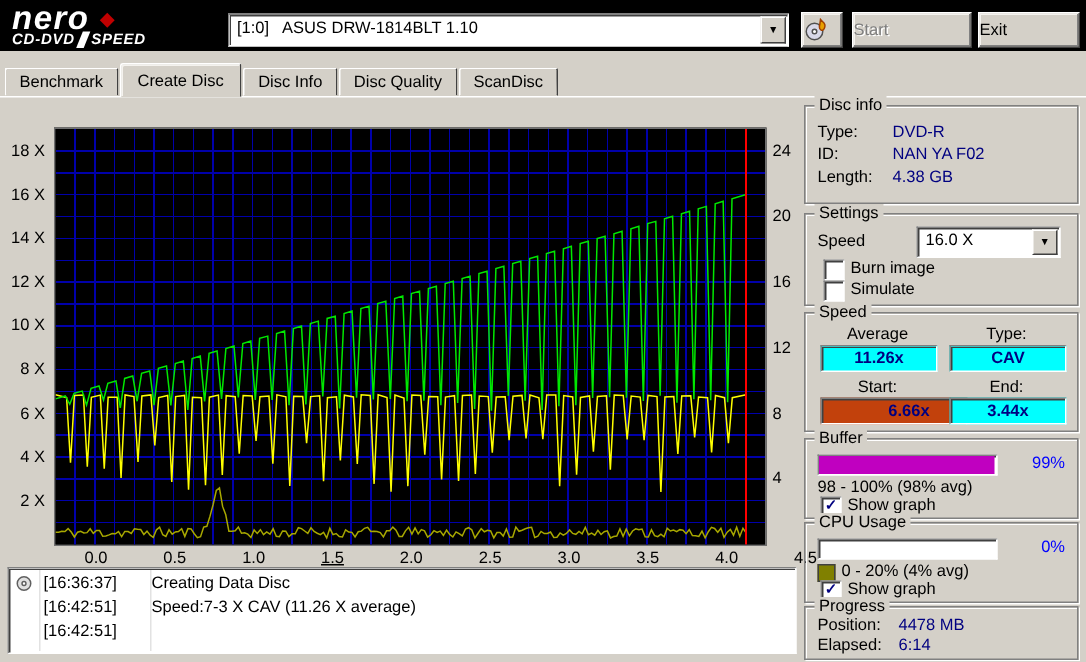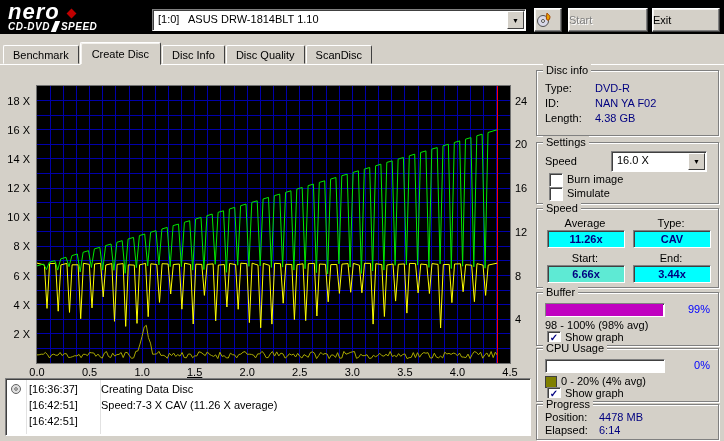--- a/index.html
+++ b/index.html
@@ -29,21 +29,21 @@
   .tab.active{height:21px;margin-bottom:-1px;padding:0 11px;z-index:6;border-bottom-color:#d4d0c8;
        box-shadow:inset 1px 1px 0 #f4f2ee;}
   .content-edge{position:absolute;left:0;top:64px;width:724px;height:1px;background:#fff;}
   
   .plot-frame{position:absolute;left:36px;top:85px;width:475px;height:279px;border:1px solid #707070;background:#000;box-sizing:border-box;}
   .axis-left{position:absolute;left:0;top:86px;width:33px;height:277px;}
   .ylab{position:absolute;right:3px;white-space:pre;}
   .axis-right{position:absolute;left:514px;top:86px;width:24px;height:277px;}
   .ylabr{position:absolute;left:1px;}
   .axis-x{position:absolute;left:37px;top:366px;width:473px;height:13px;}
-  .xlab{position:absolute;width:28px;text-align:center;}
+  .xlab{position:absolute;width:28px;text-align:center;margin-left:27px;}
   
   .group{position:absolute;left:536px;width:181px;border:1px solid #808080;
          box-shadow:1px 1px 0 #fff,inset 1px 1px 0 #fff;}
   .group-title{position:absolute;top:-7px;left:6px;background:#d4d0c8;padding:0 3px;line-height:13px;}
   .glabel{position:absolute;}
   .gvalue{position:absolute;color:#000080;white-space:pre;}
   .gcap{position:absolute;text-align:center;}
   .val-box{position:absolute;height:16px;border:1px solid;border-color:#808080 #fff #fff #808080;
            box-shadow:inset 1px 1px 0 #404040;color:#000080;font-weight:bold;
            display:flex;align-items:center;justify-content:center;}
@@ -243,21 +243,21 @@
   </div>
 
   <div class="group" style="top:208px;height:78px">
     <div class="group-title">Speed</div>
     <span class="gcap" style="left:10px;top:8px;width:76px">Average</span>
     <span class="gcap" style="left:96px;top:8px;width:76px">Type:</span>
     <div class="val-box" style="left: 10px; top: 21px; width: 76px; background: rgb(0, 255, 255);">11.26x</div>
     <div class="val-box" style="left: 96px; top: 21px; width: 76px; background: rgb(0, 255, 255);">CAV</div>
     <span class="gcap" style="left:10px;top:43px;width:76px">Start:</span>
     <span class="gcap" style="left:96px;top:43px;width:76px">End:</span>
-    <div class="val-box" style="left: 10px; top: 56px; width: 76px; background: #5eead4;">6.66x</div>
+    <div class="val-box" style="left: 10px; top: 56px; width: 76px; background: #c2410c; padding-left: 20px;">6.66x</div>
     <div class="val-box" style="left: 96px; top: 56px; width: 76px; background: rgb(0, 255, 255);">3.44x</div>
   </div>
 
   <div class="group" style="top:292px;height:52px">
     <div class="group-title">Buffer</div>
     <div class="pbar" style="left:8px;top:10px;width:118px">
       <div class="pfill" id="buffer-fill" style="width: 99%; background: rgb(192, 0, 192);"></div>
     </div>
     <span class="pct" style="right:8px;top:10px">99%</span>
     <span class="glabel" style="left:8px;top:26px">98 - 100% (98% avg)</span>

